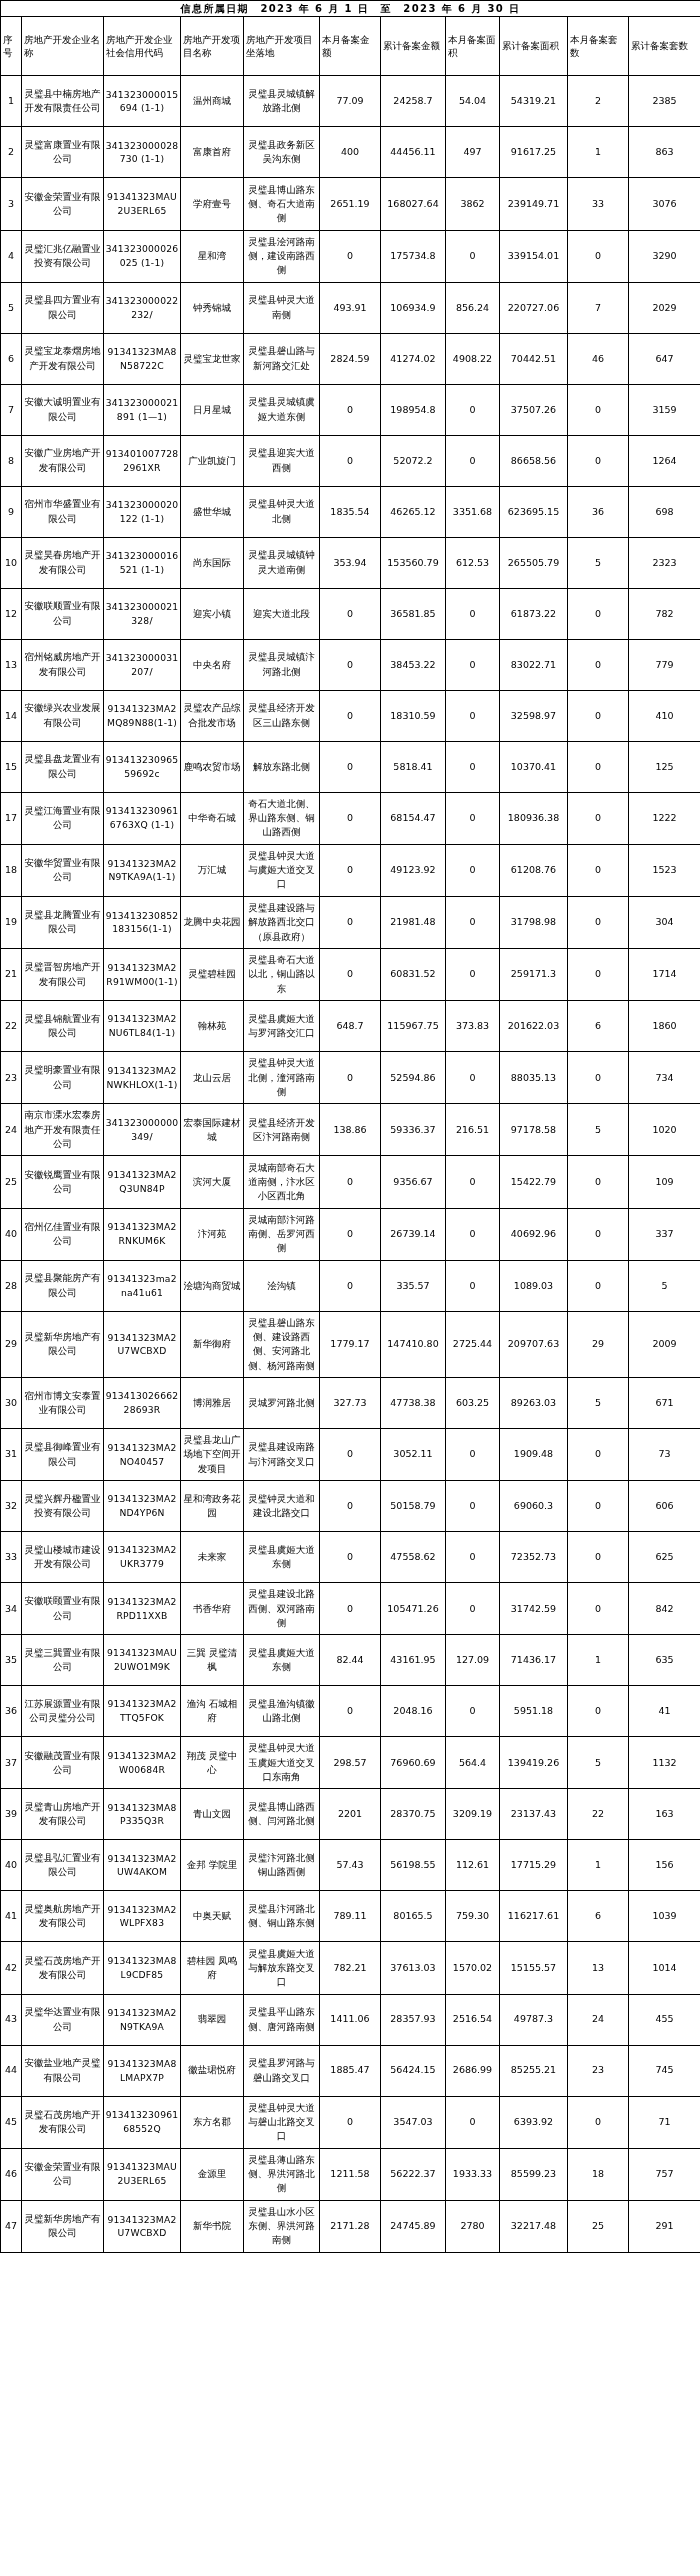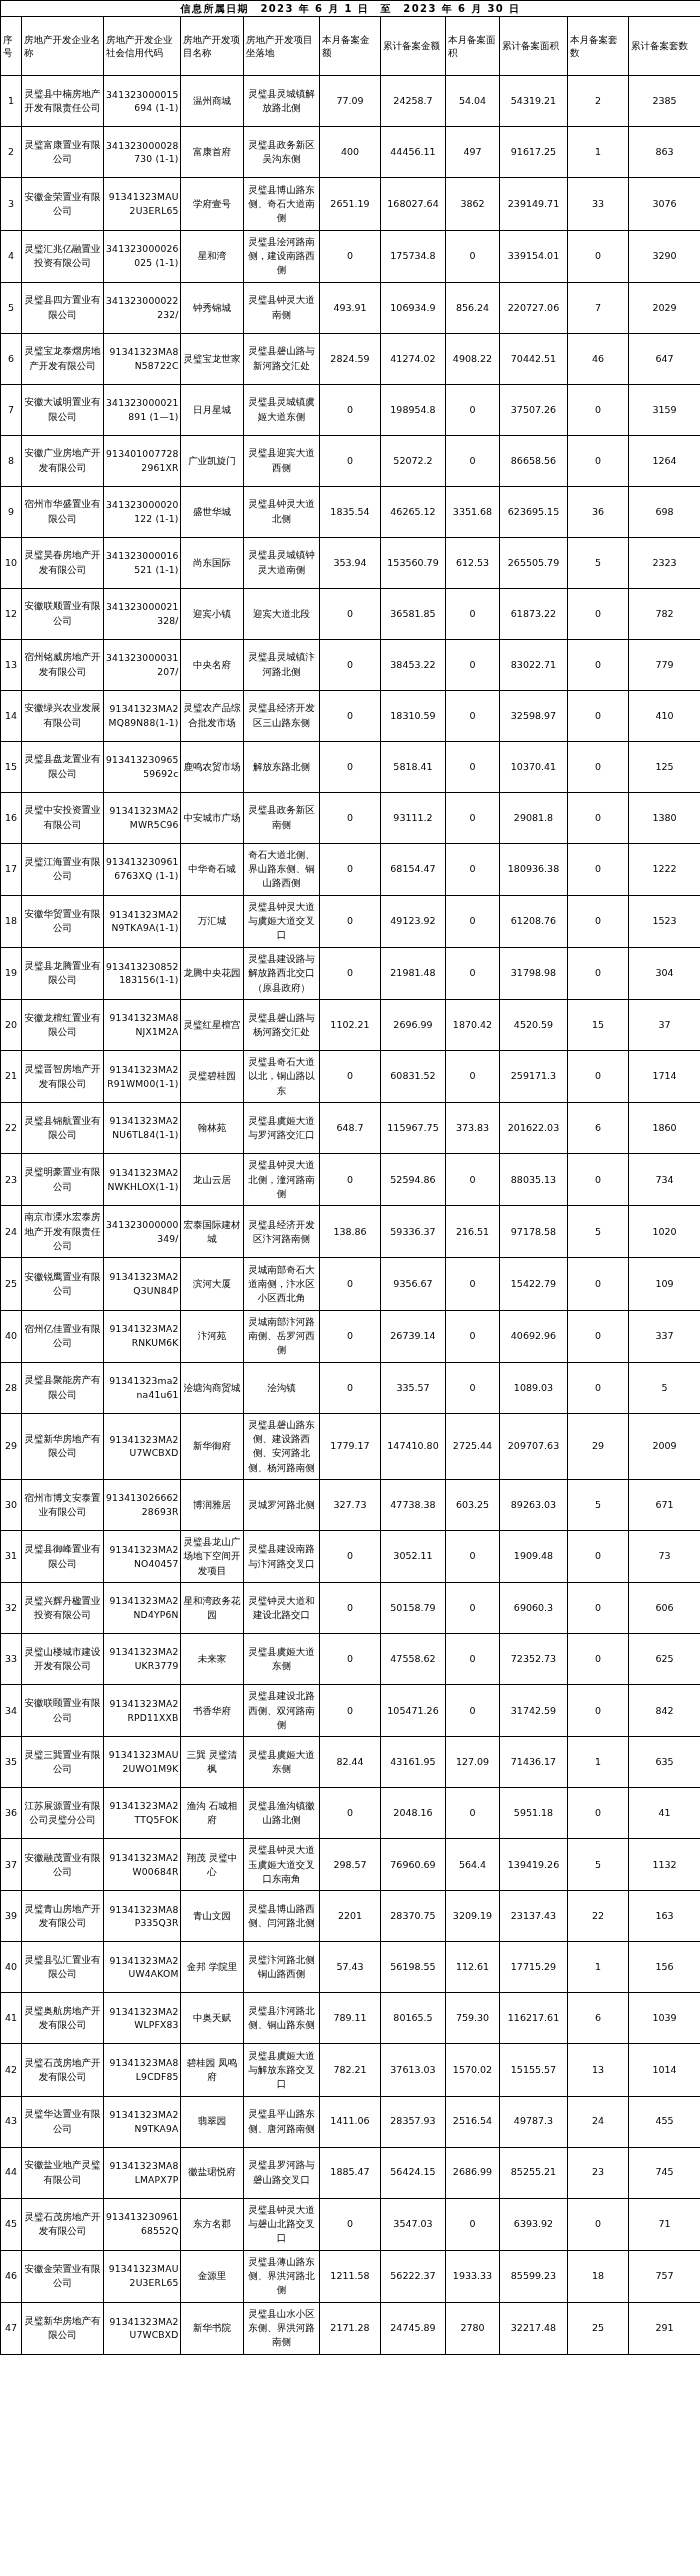--- a/index.html
+++ b/index.html
@@ -51,21 +51,21 @@
   
   tbody tr.data-row { height: 51px; }
   tbody td {
     font-size: 9.5px;
     text-align: center;
     vertical-align: middle;
     padding: 4.2px 1.4px;
     line-height: 1.5;
     word-break: break-all;
   }
-  td.cell-credit_code { font-size: 9.2px; letter-spacing: 0.2px; text-align: right; }
+  td.cell-credit_code { font-size: 9.2px; letter-spacing: 0.2px; }
   td.cell-seq { padding: 4.2px 0.7px; }
   
   col.w-seq       { width: 21px; }
   col.w-company   { width: 82px; }
   col.w-code      { width: 77px; }
   col.w-project   { width: 63px; }
   col.w-location  { width: 76px; }
   col.w-m-amount  { width: 61px; }
   col.w-t-amount  { width: 65px; }
   col.w-m-area    { width: 54px; }
@@ -286,33 +286,20 @@
           <td class="cell-project">鹿鸣农贸市场</td>
           <td class="cell-location">解放东路北侧</td>
           <td class="cell-month_amount">0</td>
           <td class="cell-total_amount">5818.41</td>
           <td class="cell-month_area">0</td>
           <td class="cell-total_area">10370.41</td>
           <td class="cell-month_units">0</td>
           <td class="cell-total_units">125</td>
         </tr>
         <tr class="data-row">
-          <td class="cell-seq">16</td>
-          <td class="cell-company">灵璧中安投资置业有限公司</td>
-          <td class="cell-credit_code">91341323MA2MWR5C96</td>
-          <td class="cell-project">中安城市广场</td>
-          <td class="cell-location">灵璧县政务新区 南侧</td>
-          <td class="cell-month_amount">0</td>
-          <td class="cell-total_amount">93111.2</td>
-          <td class="cell-month_area">0</td>
-          <td class="cell-total_area">29081.8</td>
-          <td class="cell-month_units">0</td>
-          <td class="cell-total_units">1380</td>
-        </tr>
-        <tr class="data-row">
           <td class="cell-seq">17</td>
           <td class="cell-company">灵璧江海置业有限公司</td>
           <td class="cell-credit_code">9134132309616763XQ (1-1)</td>
           <td class="cell-project">中华奇石城</td>
           <td class="cell-location">奇石大道北侧、界山路东侧、铜山路西侧</td>
           <td class="cell-month_amount">0</td>
           <td class="cell-total_amount">68154.47</td>
           <td class="cell-month_area">0</td>
           <td class="cell-total_area">180936.38</td>
           <td class="cell-month_units">0</td>
@@ -336,33 +323,20 @@
           <td class="cell-company">灵璧县龙腾置业有限公司</td>
           <td class="cell-credit_code">913413230852183156(1-1)</td>
           <td class="cell-project">龙腾中央花园</td>
           <td class="cell-location">灵璧县建设路与解放路西北交口（原县政府）</td>
           <td class="cell-month_amount">0</td>
           <td class="cell-total_amount">21981.48</td>
           <td class="cell-month_area">0</td>
           <td class="cell-total_area">31798.98</td>
           <td class="cell-month_units">0</td>
           <td class="cell-total_units">304</td>
-        </tr>
-        <tr class="data-row">
-          <td class="cell-seq">20</td>
-          <td class="cell-company">安徽龙檀红置业有限公司</td>
-          <td class="cell-credit_code">91341323MA8NJX1M2A</td>
-          <td class="cell-project">灵璧红星檀宫</td>
-          <td class="cell-location">灵璧县磬山路与杨河路交汇处</td>
-          <td class="cell-month_amount">1102.21</td>
-          <td class="cell-total_amount">2696.99</td>
-          <td class="cell-month_area">1870.42</td>
-          <td class="cell-total_area">4520.59</td>
-          <td class="cell-month_units">15</td>
-          <td class="cell-total_units">37</td>
         </tr>
         <tr class="data-row">
           <td class="cell-seq">21</td>
           <td class="cell-company">灵璧晋智房地产开发有限公司</td>
           <td class="cell-credit_code">91341323MA2R91WM00(1-1)</td>
           <td class="cell-project">灵璧碧桂园</td>
           <td class="cell-location">灵璧县奇石大道以北，铜山路以东</td>
           <td class="cell-month_amount">0</td>
           <td class="cell-total_amount">60831.52</td>
           <td class="cell-month_area">0</td>

